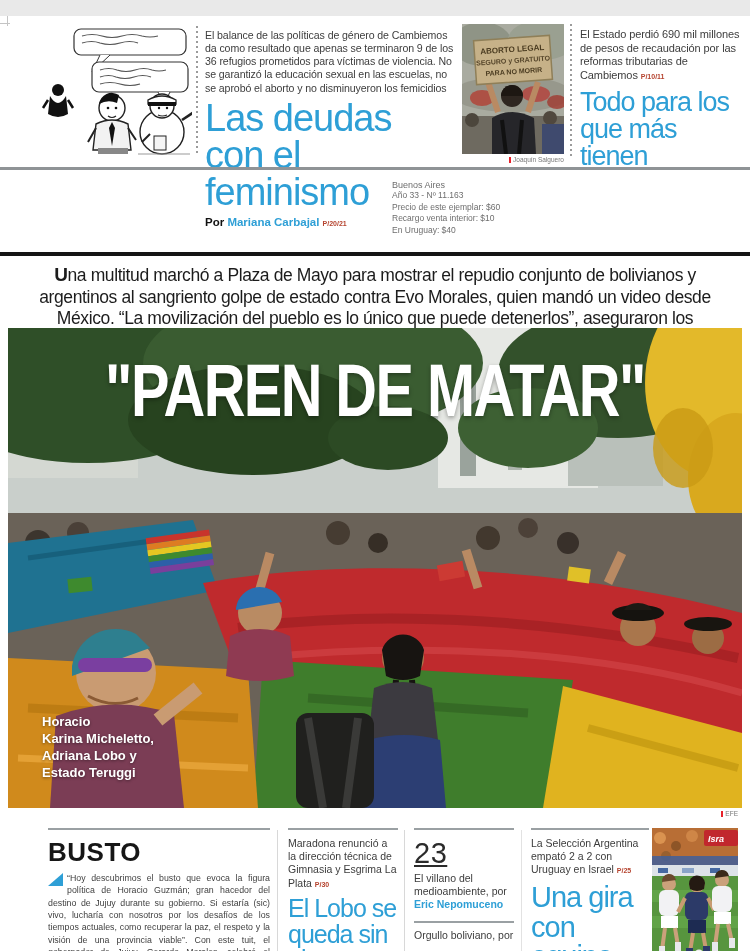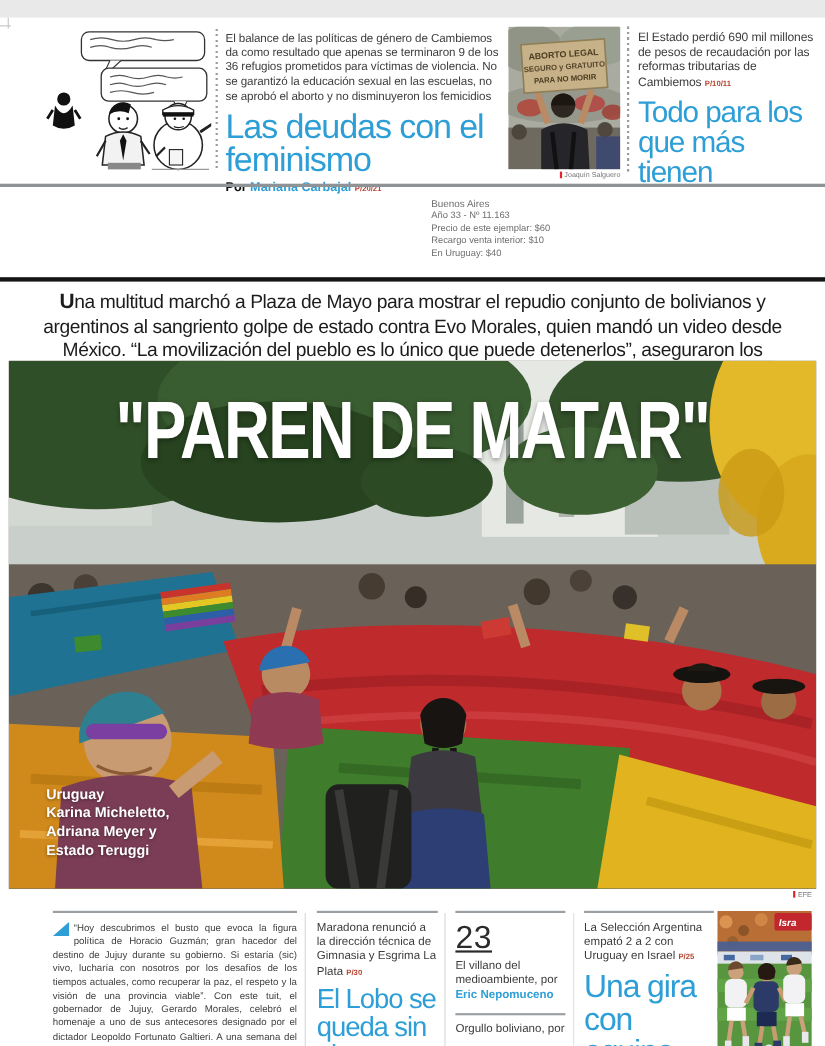--- a/index.html
+++ b/index.html
@@ -10,21 +10,21 @@
     color:#222;
   }
   
   .comic-box { position:absolute; left:38px; top:8px; width:154px; height:132px; background:#fff; }
   .dotted-rule { position:absolute; width:2px; background:repeating-linear-gradient(to bottom,#9b9b9b 0 2px,transparent 2px 5px); }
   #dotted-a { left:196px; top:10px; height:130px; }
   #dotted-b { left:570px; top:8px; height:132px; }
   .fem-article { position:absolute; left:205px; top:13px; width:252px; }
   .deck { font-size:10.6px; line-height:1.24; color:#3d3d3d; letter-spacing:-0.1px; }
   .headline-blue { color:#2e9fd6; font-weight:400; letter-spacing:-1px; }
-  .fem-headline { font-size:31px; line-height:0.98; margin-top:5px; }
+  .fem-headline { font-size:38px; line-height:0.98; margin-top:5px; }
   .byline { margin-top:5px; font-size:11.5px; font-weight:bold; color:#111; }
   .byline .name { color:#2e9fd6; }
   .pref { font-size:7px; font-weight:bold; color:#b5432e; letter-spacing:0; }
   .protest-photo { position:absolute; left:462px; top:8px; width:102px; height:130px; overflow:hidden; }
   .photo-credit-sm { position:absolute; left:440px; top:140px; width:124px; text-align:right; font-size:6.5px; color:#777; }
   .redbar { display:inline-block; width:2px; height:6px; background:#e8212a; margin-right:2px; vertical-align:middle; }
   .right-article { position:absolute; left:580px; top:12px; width:160px; }
   .right-deck { font-size:11px; }
   .right-headline { font-size:27px; line-height:1.0; margin-top:6px; }
   
@@ -267,29 +267,30 @@
       <path d="M80,368 q26,14 50,2" stroke="#8a5a34" stroke-width="3" fill="none"></path>
       <path d="M48,388 q58,-22 118,-2 l10,94 l-134,0 Z" fill="#7b3d55"></path>
       <path d="M150,392 L190,360" stroke="#c99b72" stroke-width="14" fill="none"></path>
 
       <rect x="430" y="235" width="26" height="16" fill="#cc3a33" transform="rotate(-10 443 243)"></rect>
       <rect x="560" y="240" width="22" height="14" fill="#e0c028" transform="rotate(8 571 247)"></rect>
       <rect x="60" y="250" width="24" height="14" fill="#3e8a2e" transform="rotate(-6 72 257)"></rect>
     </svg>
     <div class="main-headline"><span>"PAREN DE MATAR"</span></div>
     <div class="escriben">
-      <div>Uruguay</div>
+      <div>Horacio</div>
       <div>Karina Micheletto,</div>
-      <div>Adriana Meyer y</div>
+      <div>Adriana Lobo y</div>
       <div>Estado Teruggi</div>
     </div>
   </div>
   <div class="photo-credit-main"><span class="redbar"></span><span>EFE</span></div>
 
   <div id="col-busto" class="bcol">
+    <div class="busto-title">BUSTO</div>
     <div class="busto-text"><span class="tri"></span><span>“Hoy descubrimos el busto que evoca la figura política de Horacio Guzmán; gran hacedor del destino de Jujuy durante su gobierno. Si estaría (sic) vivo, lucharía con nosotros por los desafíos de los tiempos actuales, como recuperar la paz, el respeto y la visión de una provincia viable”. Con este tuit, el gobernador de Jujuy, Gerardo Morales, celebró el homenaje a uno de sus antecesores designado por el dictador Leopoldo Fortunato Galtieri. A una semana del golpe en Bolivia, Morales mostró su laxo compromiso democrático además de su pésima relación con la conjugación verbal.</span></div>
   </div>
 
   <div class="vline" style="left:277px;"></div>
 
   <div id="col-lobo" class="bcol">
     <div class="sm-deck"><span>Maradona renunció a la dirección técnica de Gimnasia y Esgrima La Plata </span><span class="pref">P/30</span></div>
     <div class="headline-blue col-headline">El Lobo se queda sin el rey</div>
   </div>
 

